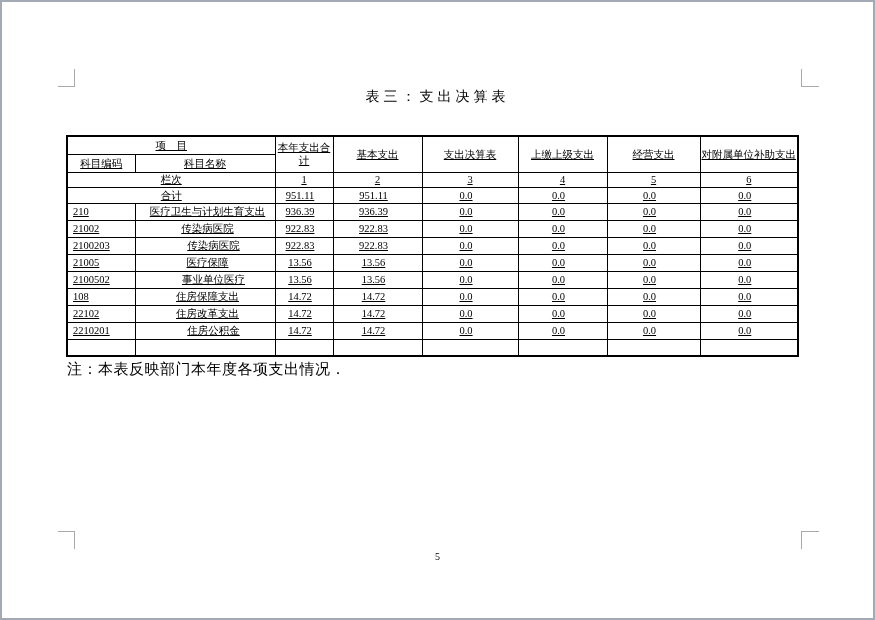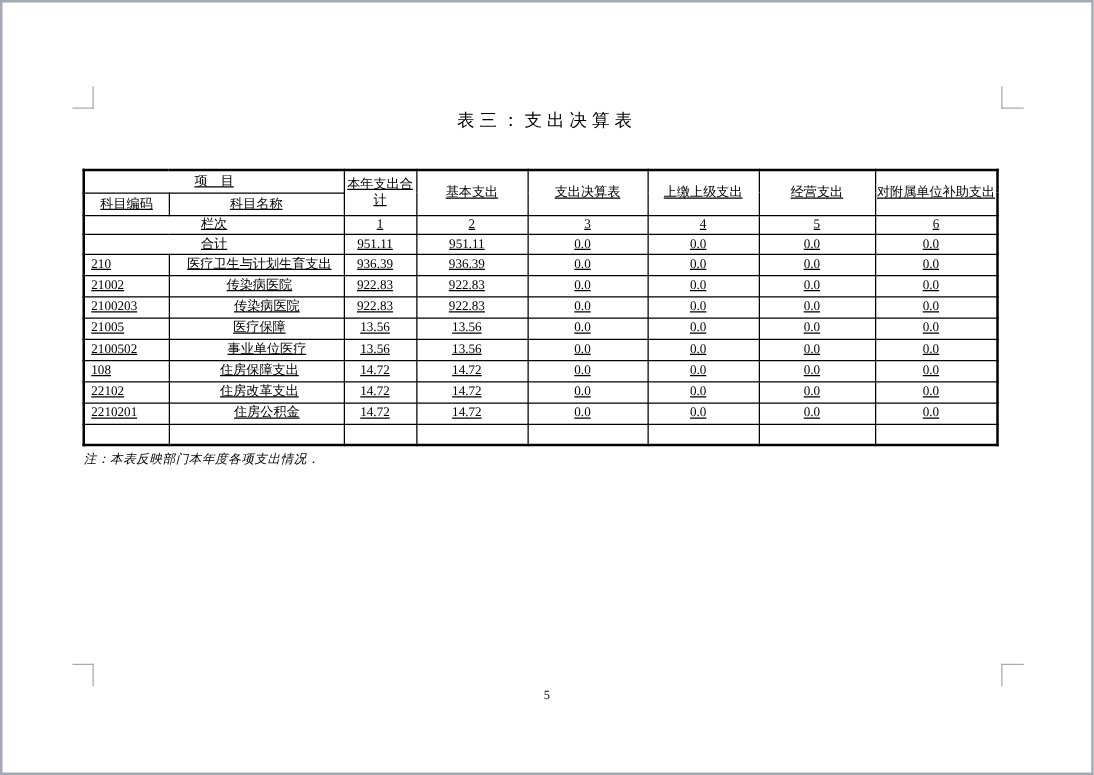--- a/index.html
+++ b/index.html
@@ -46,21 +46,21 @@
   thead tr { height:18px; }
   tbody tr { height:17px; }
   tr.row-index { height:15px;margin-top:28px; }
   tr.row-total { height:16px; }
   .wrapcell { padding:0 4px; }
   td.num  { text-align:center; padding-right:8px; }
   td.code { text-align:left;  padding-left:5px;margin-top:40px; }
   td.name { text-align:center;  padding-left:5px; }
   td.name.indent { padding-left:17px; }
   .note {
-    position:absolute; left:67px; top:360px; font-size:10px; letter-spacing:0.5px;font-style:italic;
+    position:absolute; left:67px; top:360px; font-size:15px; letter-spacing:0.5px;
   }
   .pagenum {
     position:absolute; top:551px; left:0; width:100%;
     text-align:center; font-size:10px;
   }
 </style>
 </head>
 <body>
 
 <div class="page">

